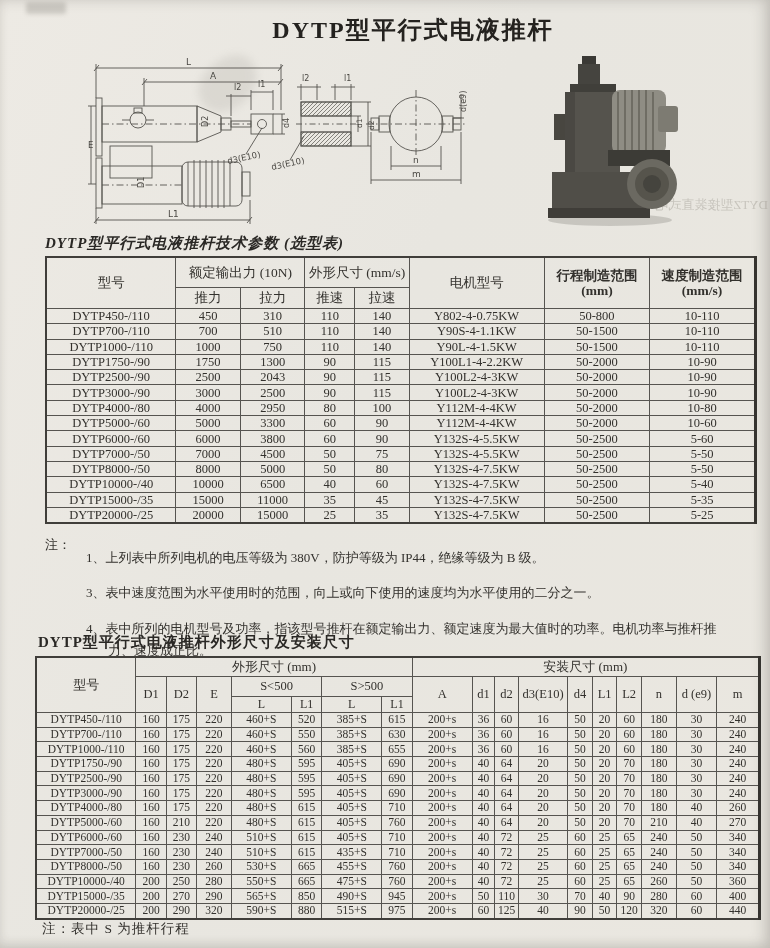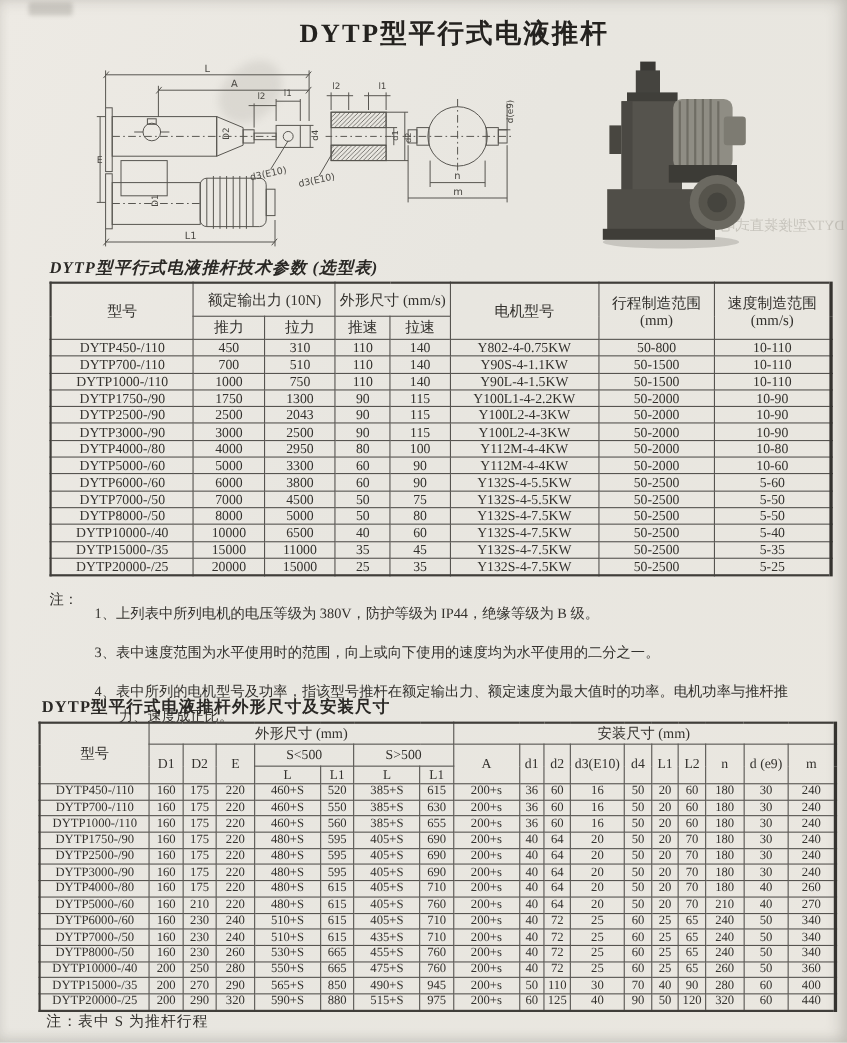--- a/index.html
+++ b/index.html
@@ -27,21 +27,21 @@
     padding:0;font-weight:normal;color:#33312d;overflow:hidden;white-space:nowrap;
   }
   table{border:2px solid #403e3a;border-right:3px solid #35332f;}
   .t1 thead tr:first-child th{height:29px;font-size:13.5px;}
   .t1 thead tr:last-child th{height:20px;font-size:13.5px;}
   .t1 td{height:14.3px;font-size:12.5px;line-height:14px;}
   .t2 thead .gr th{height:18px;font-size:13px;margin-top:20px;}
   .t2 thead .sr th{height:19px;font-size:12.5px;}
   .t2 thead .lr th{height:14px;font-size:12px;}
   .t2 td{height:13.7px;font-size:11.5px;line-height:13px;}
-  .two-line span{display:block;line-height:15px;}
+  .two-line span{display:block;line-height:15px;font-weight:bold;}
   .notes{position:absolute;left:45px;top:534px;width:700px;font-size:13px;line-height:22.4px;}
   .nprefix{position:absolute;left:0;top:0;}
   .note{margin:13px;padding-left:50px;text-indent:-22px;}
   .footnote{position:absolute;left:42px;top:920px;font-size:13.5px;letter-spacing:1px;}
   .drawing{position:absolute;left:86px;top:54px;}
   .photo{position:absolute;left:540px;top:54px;}
   .smudge{
     position:absolute;left:196px;top:60px;width:64px;height:48px;border-radius:50% 40% 55% 45%;
     background:#8a877f;opacity:.16;filter:blur(4px);transform:rotate(-35deg);
   }

